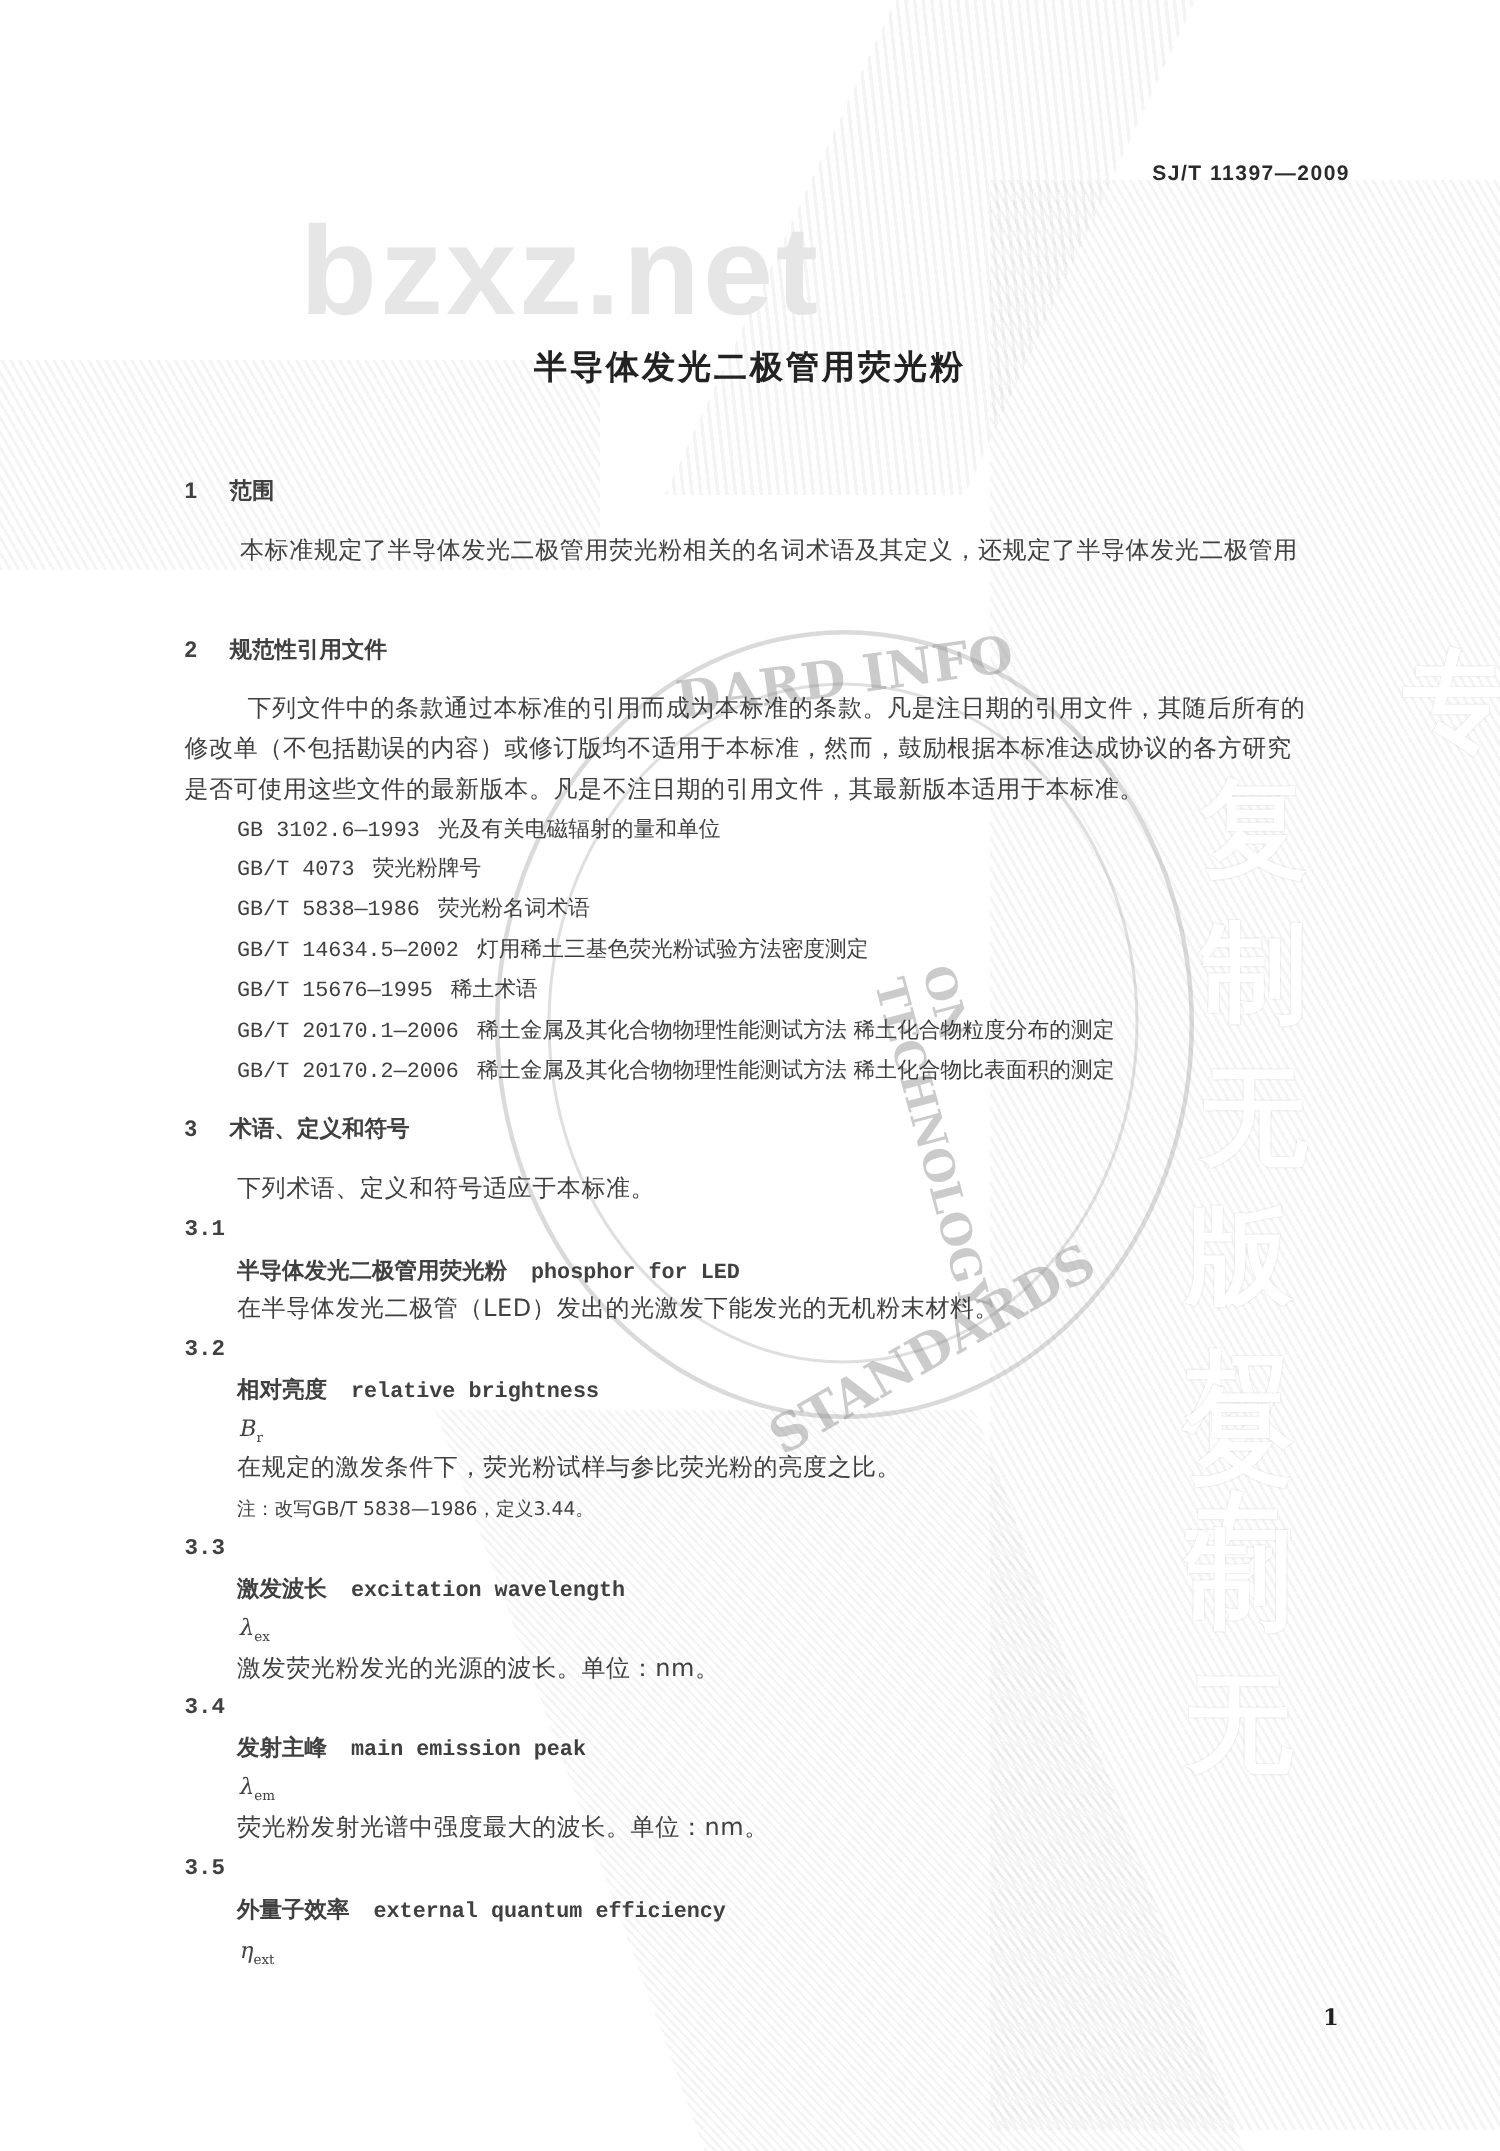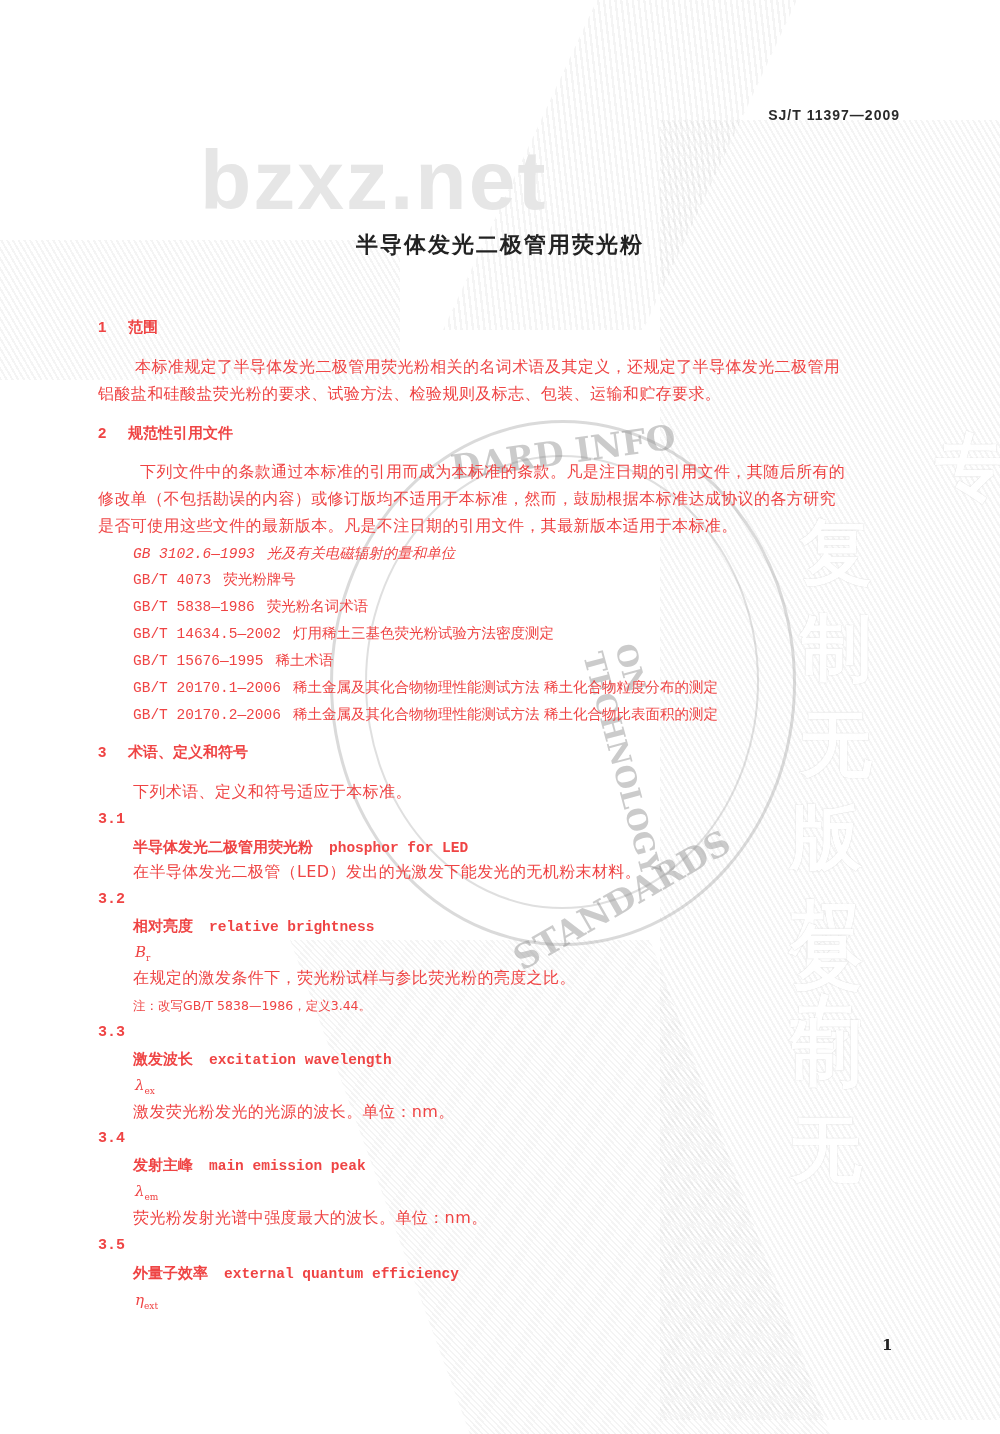--- a/index.html
+++ b/index.html
@@ -97,21 +97,22 @@
       font-size: 22px;
       letter-spacing: 2px;
       color: #222;
     }
     
     .line {
       position: absolute;
       white-space: nowrap;
       font-size: 15px;
       line-height: 20px;
-      color: #ef4444;
+      color: #404040;
+      margin-left: 25px;
     }
     .heading {
       font-family: "DejaVu Sans", sans-serif;
       font-weight: bold;
       font-size: 15px;
     }
     .heading .num {
       display: inline-block;
       width: 30px;
       font-family: "Liberation Sans", sans-serif;
@@ -194,30 +195,29 @@
     <div class="wm-bigchar" style="left:790px; top:910px;">复制无</div>
   </div>
 
   <div class="std-code">SJ/T 11397—2009</div>
   <div class="doc-title">半导体发光二极管用荧光粉</div>
 
   <div class="line heading" style="left:98px; top:317px;">
     <span class="num">1</span><span>范围</span>
   </div>
   <div class="line para" style="left:135px; top:357px;">本标准规定了半导体发光二极管用荧光粉相关的名词术语及其定义，还规定了半导体发光二极管用</div>
-  <div class="line para" style="left:98px; top:384px;">铝酸盐和硅酸盐荧光粉的要求、试验方法、检验规则及标志、包装、运输和贮存要求。</div>
 
   <div class="line heading" style="left:98px; top:423px;">
     <span class="num">2</span><span>规范性引用文件</span>
   </div>
   <div class="line para" style="left:140px; top:462px;">下列文件中的条款通过本标准的引用而成为本标准的条款。凡是注日期的引用文件，其随后所有的</div>
   <div class="line para" style="left:98px; top:516px;">是否可使用这些文件的最新版本。凡是不注日期的引用文件，其最新版本适用于本标准。</div>
   <div class="line para" style="left:98px; top:489px;">修改单（不包括勘误的内容）或修订版均不适用于本标准，然而，鼓励根据本标准达成协议的各方研究</div>
 
-  <div class="line ref" style="left:133px; top:543px;font-style:italic;">
+  <div class="line ref" style="left:133px; top:543px;">
     <span class="code">GB 3102.6—1993</span><span>光及有关电磁辐射的量和单位</span>
   </div>
   <div class="line ref" style="left:133px; top:569px;">
     <span class="code">GB/T 4073</span><span>荧光粉牌号</span>
   </div>
   <div class="line ref" style="left:133px; top:596px;">
     <span class="code">GB/T 5838—1986</span><span>荧光粉名词术语</span>
   </div>
   <div class="line ref" style="left:133px; top:623px;">
     <span class="code">GB/T 14634.5—2002</span><span>灯用稀土三基色荧光粉试验方法密度测定</span>

